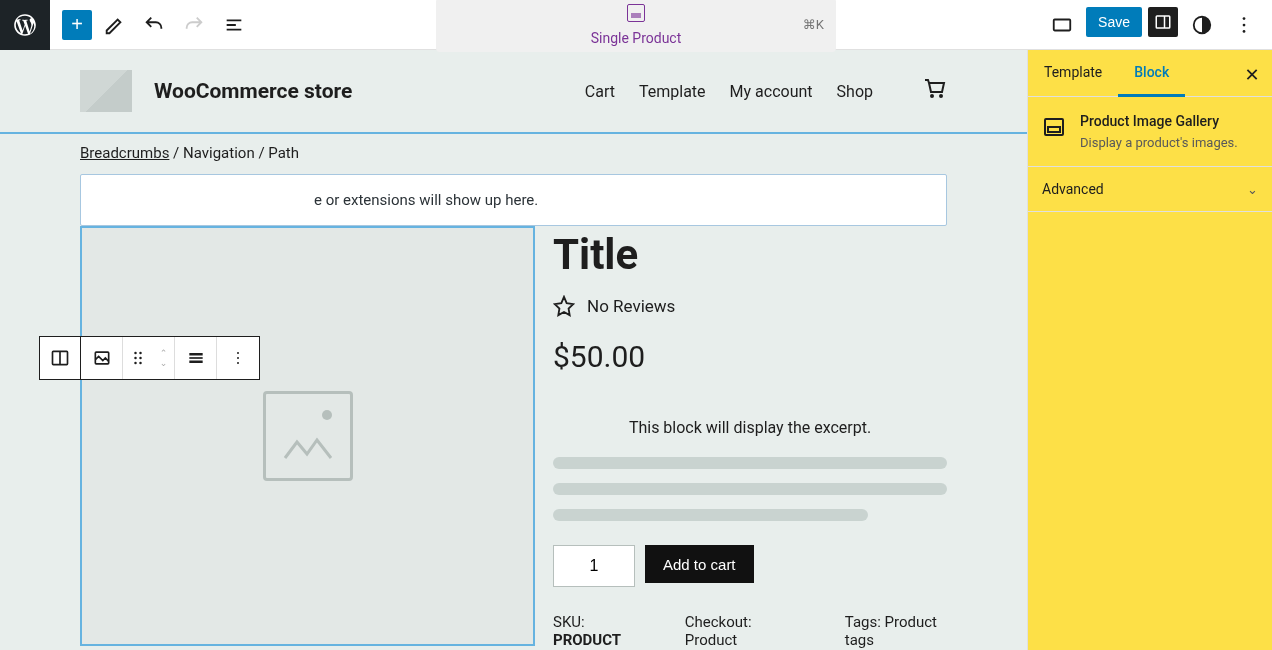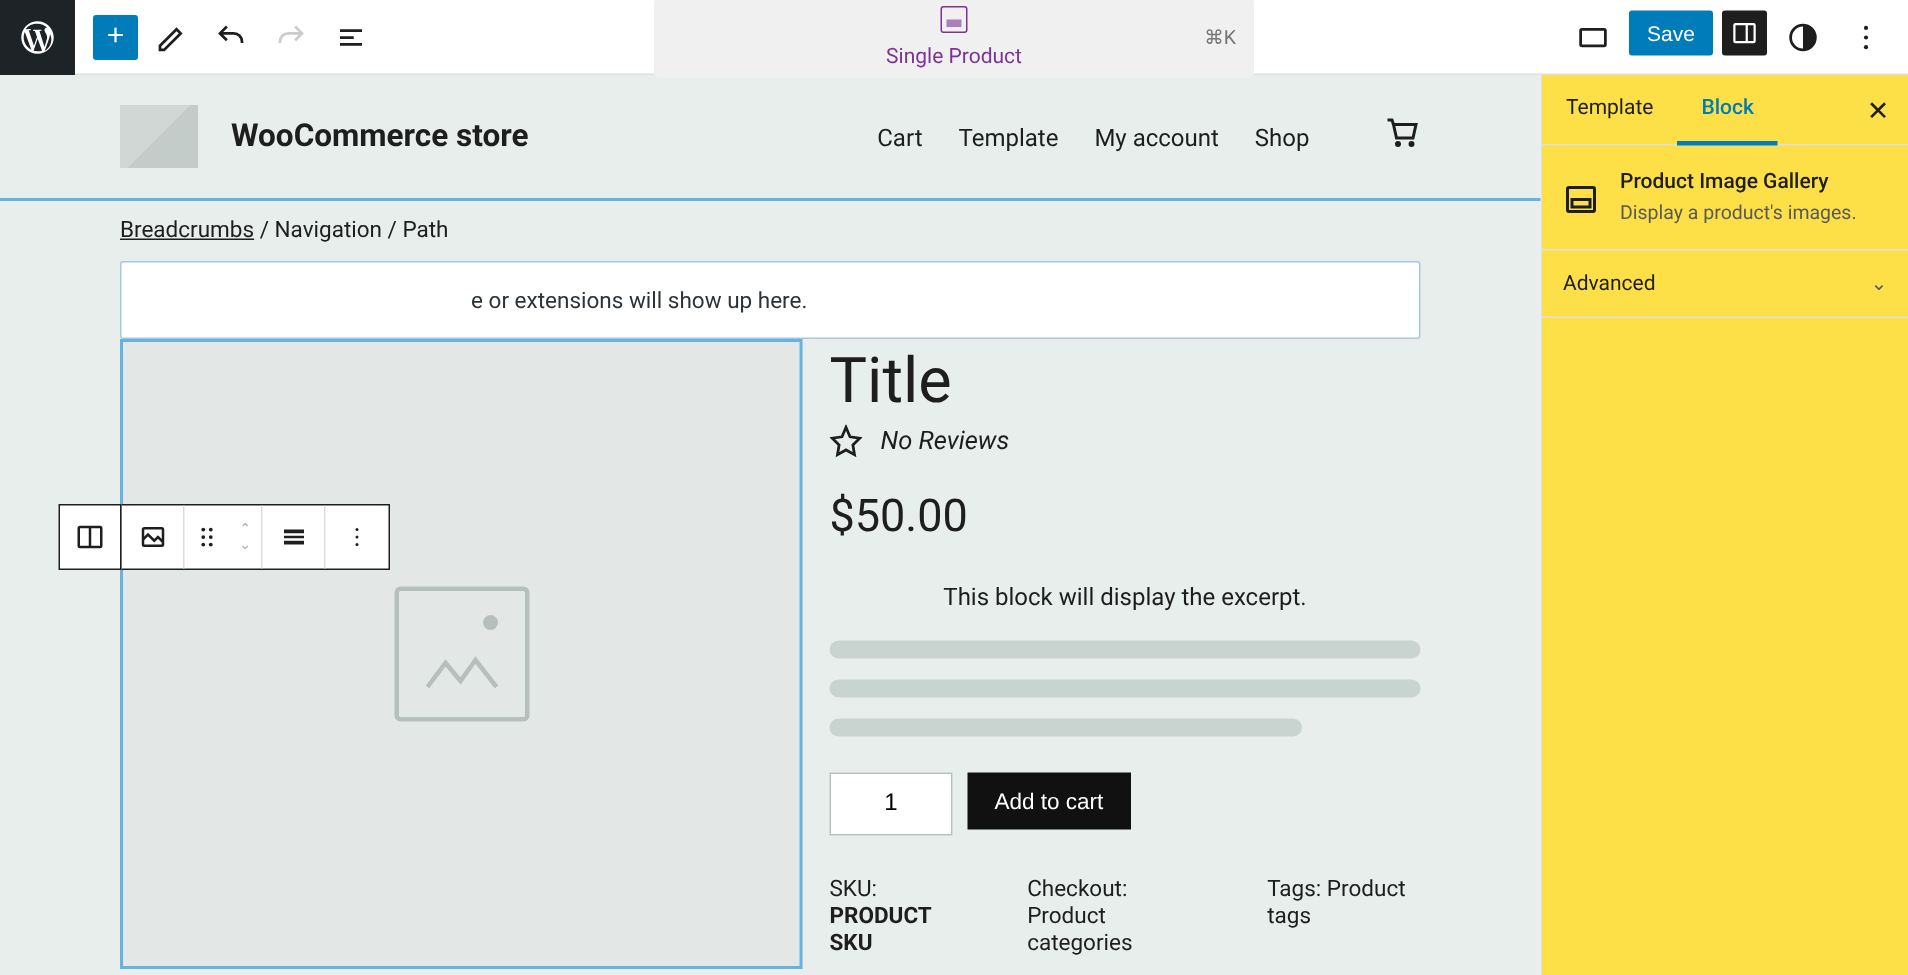--- a/index.html
+++ b/index.html
@@ -43,24 +43,24 @@
     
     .notice-box { border: 1px solid #a7c7e0; background: #ffffff; border-radius: 2px; padding: 16px 18px; font-size: 15px; color: #2c3338; width: calc(100% - 0px); }
     
     .product-layout { display: flex; gap: 18px; }
     .product-gallery { width: 455px; height: 420px; background: #e3e8e6; border: 2px solid #66b3e0; display: flex; align-items: center; justify-content: center; }
     .gallery-ph { width: 90px; height: 90px; border: 3px solid #b6bfbc; border-radius: 4px; position: relative; display: flex; align-items: flex-end; justify-content: center; padding-bottom: 18px; }
     .gallery-ph .dot { position: absolute; top: 16px; right: 18px; width: 10px; height: 10px; background: #b6bfbc; border-radius: 50%; }
     .gallery-ph .mtn { width: 50px; height: 26px; }
     
     .product-info { flex: 1; padding-top: 4px; }
-    .p-title { font-size: 42px; font-weight: 400; margin-bottom: 4px; }
-    .p-reviews { display: flex; align-items: center; gap: 12px; font-size: 17px; margin-bottom: 22px; font-style: italic; }
+    .p-title { font-size: 42px; font-weight: 700; margin-bottom: 16px; }
+    .p-reviews { display: flex; align-items: center; gap: 12px; font-size: 17px; margin-bottom: 22px; }
     .star-icon { width: 22px; height: 22px; }
-    .p-price { font-size: 30px; font-weight: 400; margin-bottom: 26px; }
+    .p-price { font-size: 30px; font-weight: 400; margin-bottom: 44px; }
     .p-excerpt { font-size: 16px; margin-bottom: 20px; text-align: center; }
     .skel-lines { display: flex; flex-direction: column; gap: 14px; margin-bottom: 24px; }
     .skel { height: 12px; background: #c9d3d0; border-radius: 6px; }
     .skel.s1, .skel.s2 { width: 100%; }
     .skel.s3 { width: 80%; }
     
     .add-cart-row { display: flex; gap: 10px; margin-bottom: 26px; }
     .qty-input { width: 82px; height: 42px; border: 1px solid #b6bfbc; text-align: center; font-size: 16px; background: #fff; }
     .btn-atc { background: #111; color: #fff; border: none; padding: 0 18px; height: 38px; font-size: 15px; cursor: pointer; }
     
@@ -77,21 +77,21 @@
     .block-toolbar .bt-btn.drag { width: 30px; border-right: none; }
     .block-toolbar .bt-btn.updown { width: 22px; flex-direction: column; color: #aaa; font-size: 9px; border-right: 1px solid #ddd; }
     .block-toolbar .bt-btn.last { border-right: none; }
     .parent-sel { position: absolute; left: -42px; top: -1px; width: 42px; height: 44px; background: #fff; border: 1px solid #1e1e1e; display: flex; align-items: center; justify-content: center; }
     
     
     .sb-tabs { display: flex; border-bottom: 1px solid #e0e0e0; position: relative; }
     .sb-tab { padding: 14px 16px; font-size: 14px; cursor: pointer; color: #1e1e1e; }
     .sb-tab.active { font-weight: 500; border-bottom: 3px solid #007cba; margin-bottom: -1px; color: #007cba; }
     .sb-close { position: absolute; right: 6px; top: 10px; width: 28px; height: 28px; display: flex; align-items: center; justify-content: center; cursor: pointer; font-size: 18px; }
-    .sb-block-info { padding: 16px 14px; display: flex; gap: 14px; border-bottom: 1px solid #e0e0e0; align-items: center; }
+    .sb-block-info { padding: 16px 14px; display: flex; gap: 14px; border-bottom: 1px solid #e0e0e0; }
     .sb-block-icon { width: 24px; height: 24px; flex-shrink: 0; margin-top: 2px; }
     .sb-block-name { font-size: 14px; font-weight: 500; margin-bottom: 6px; }
     .sb-block-desc { font-size: 13px; color: #595959; }
     .sb-section { padding: 14px 14px; display: flex; justify-content: space-between; align-items: center; cursor: pointer; font-size: 14px; border-bottom: 1px solid #e0e0e0; }
     .chev { font-size: 13px; color: #595959; }
   </style>
 </head>
 <body>
 
 <div class="top-toolbar">

